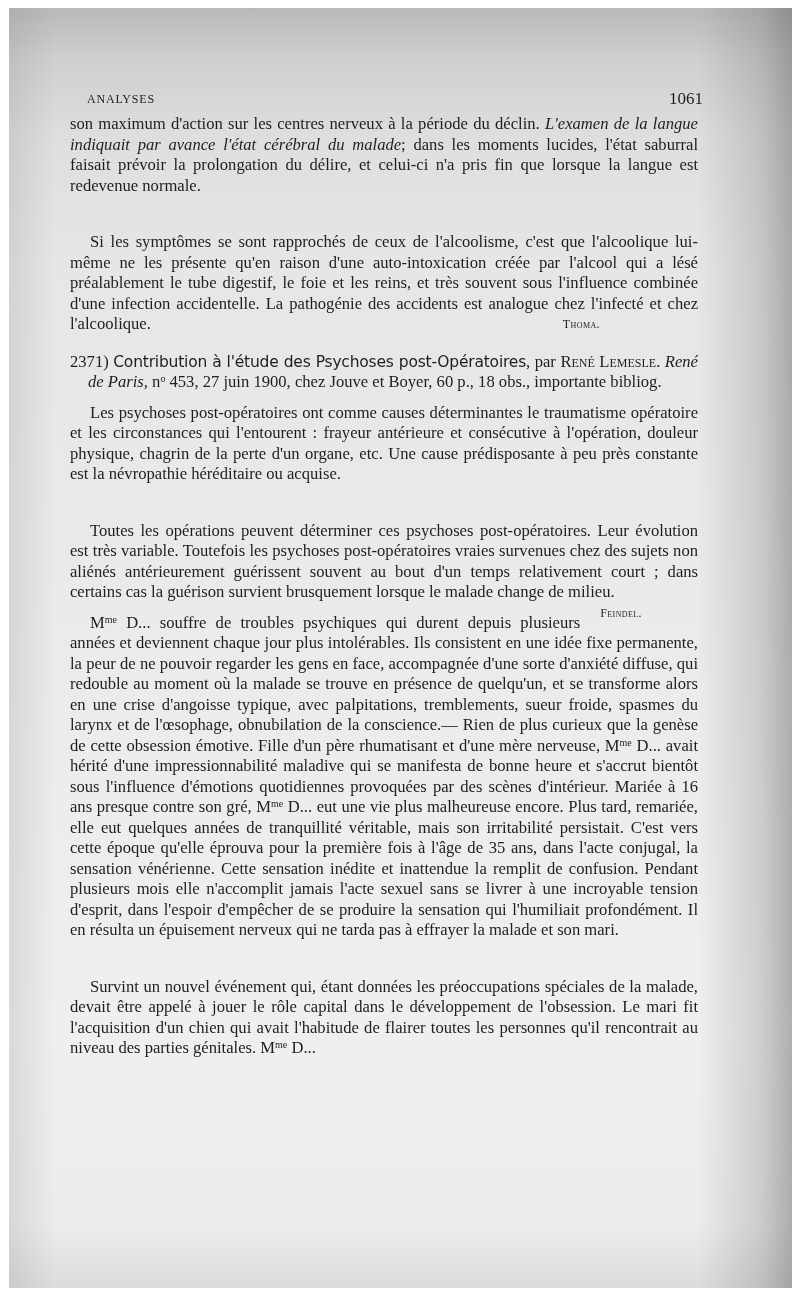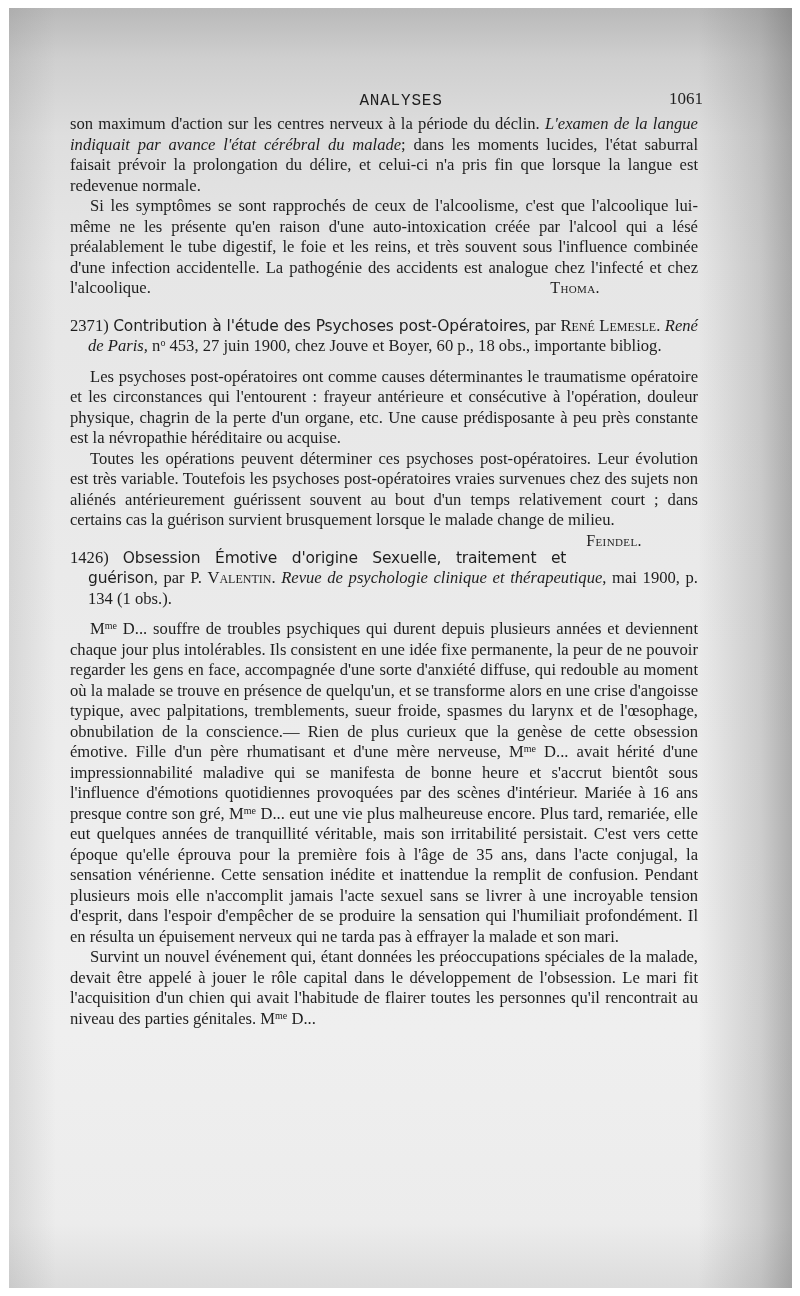--- a/index.html
+++ b/index.html
@@ -14,36 +14,36 @@
         linear-gradient(to bottom, #b9b9b9 0%, #cfcfcf 4%, #dedede 10%, #e6e6e6 20%, #ebebeb 50%, #efefef 80%, #ececec 95%, #dcdcdc 100%);
     }
     .page::before {
       content: ""; position: absolute; inset: 0;
       background: linear-gradient(to right, rgba(120,120,120,0.18) 0%, rgba(0,0,0,0) 6%);
     }
     .header {
       position: absolute; top: 84px; left: 78px; width: 628px; height: 20px;
     }
     .running-head {
-      position: absolute; left: 0; right: 0; text-align: center; top: 0;
-      font-size: 16px; letter-spacing: 0.8px; font-variant: small-caps; font-family: Liberation Mono, monospace;
+      position: absolute; left: 0; right: 0; top: 0;
+      font-size: 12px; letter-spacing: 0.8px; font-variant: small-caps;
     }
     .page-number {
       position: absolute; right: 12px; top: -3px; font-size: 17px;
     }
     .text {
       position: absolute; left: 70px; top: 114px; width: 628px;
       font-size: 16.6px; line-height: 20.5px; text-align: justify;
     }
     .text p { margin: 0; text-indent: 0; }
-    .text p.indent { text-indent: 20px; }
+    .text p.indent { text-indent: 20px; margin-top: 36px; }
     .text p.hang { padding-left: 18px; text-indent: -18px; }
     .entry { margin-top: 17px !important; }
     .signature {
-      float: right; font-variant: small-caps; font-size: 16px; margin-right: 98px; letter-spacing: 0.4px;
+      float: right; font-variant: small-caps; font-size: 12px; margin-right: 98px; letter-spacing: 0.4px;
     }
     .signature.sig2 { margin-right: 56px; }
     .bold { font-family: "DejaVu Sans", sans-serif; font-weight: normal; font-size: 15.5px; letter-spacing: -0.2px; }
     .sc { font-variant: small-caps; }
     .it { font-style: italic; }
     sup { font-size: 10px; vertical-align: 5px; line-height: 0; }
     .after-entry { margin-top: 10px !important; }
   </style>
 </head>
 <body>
@@ -56,16 +56,15 @@
 </div>
 
 <div class="text">
   <p><span>son maximum d'action sur les centres nerveux à la période du déclin. </span><span class="it">L'examen de la langue indiquait par avance l'état cérébral du malade</span><span>; dans les moments lucides, l'état saburral faisait prévoir la prolongation du délire, et celui-ci n'a pris fin que lorsque la langue est redevenue normale.</span></p>
   <p class="indent"><span>Si les symptômes se sont rapprochés de ceux de l'alcoolisme, c'est que l'alcoolique lui-même ne les présente qu'en raison d'une auto-intoxication créée par l'alcool qui a lésé préalablement le tube digestif, le foie et les reins, et très souvent sous l'influence combinée d'une infection accidentelle. La pathogénie des accidents est analogue chez l'infecté et chez l'alcoolique.</span><span class="signature">Thoma.</span></p>
 
   <p class="hang entry"><span>2371) </span><span class="bold">Contribution à l'étude des Psychoses post-Opératoires</span><span>, par </span><span class="sc">René Lemesle.</span><span class="it"> René de Paris,</span><span> n</span><sup>o</sup><span> 453, 27 juin 1900, chez Jouve et Boyer, 60 p., 18 obs., importante bibliog.</span></p>
   <p class="indent after-entry">Les psychoses post-opératoires ont comme causes déterminantes le traumatisme opératoire et les circonstances qui l'entourent : frayeur antérieure et consécutive à l'opération, douleur physique, chagrin de la perte d'un organe, etc. Une cause prédisposante à peu près constante est la névropathie héréditaire ou acquise.</p>
   <p class="indent"><span>Toutes les opérations peuvent déterminer ces psychoses post-opératoires. Leur évolution est très variable. Toutefois les psychoses post-opératoires vraies survenues chez des sujets non aliénés antérieurement guérissent souvent au bout d'un temps relativement court ; dans certains cas la guérison survient brusquement lorsque le malade change de milieu.</span><span class="signature sig2">Feindel.</span></p>
 
-  <p class="hang entry"><span>1426) </span><span class="bold">Obsession Émotive d'origine Sexuelle, traitement et guérison</span><span>, par P. </span><span class="sc">Valentin.</span><span class="it"> Revue de psychologie clinique et thérapeutique</span><span>, mai 1900, p. 134 (1 obs.).</span></p>
   <p class="indent after-entry"><span>M</span><sup>me</sup><span> D... souffre de troubles psychiques qui durent depuis plusieurs années et deviennent chaque jour plus intolérables. Ils consistent en une idée fixe permanente, la peur de ne pouvoir regarder les gens en face, accompagnée d'une sorte d'anxiété diffuse, qui redouble au moment où la malade se trouve en présence de quelqu'un, et se transforme alors en une crise d'angoisse typique, avec palpitations, tremblements, sueur froide, spasmes du larynx et de l'œsophage, obnubilation de la conscience.— Rien de plus curieux que la genèse de cette obsession émotive. Fille d'un père rhumatisant et d'une mère nerveuse, M</span><sup>me</sup><span> D... avait hérité d'une impressionnabilité maladive qui se manifesta de bonne heure et s'accrut bientôt sous l'influence d'émotions quotidiennes provoquées par des scènes d'intérieur. Mariée à 16 ans presque contre son gré, M</span><sup>me</sup><span> D... eut une vie plus malheureuse encore. Plus tard, remariée, elle eut quelques années de tranquillité véritable, mais son irritabilité persistait. C'est vers cette époque qu'elle éprouva pour la première fois à l'âge de 35 ans, dans l'acte conjugal, la sensation vénérienne. Cette sensation inédite et inattendue la remplit de confusion. Pendant plusieurs mois elle n'accomplit jamais l'acte sexuel sans se livrer à une incroyable tension d'esprit, dans l'espoir d'empêcher de se produire la sensation qui l'humiliait profondément. Il en résulta un épuisement nerveux qui ne tarda pas à effrayer la malade et son mari.</span></p>
   <p class="indent"><span>Survint un nouvel événement qui, étant données les préoccupations spéciales de la malade, devait être appelé à jouer le rôle capital dans le développement de l'obsession. Le mari fit l'acquisition d'un chien qui avait l'habitude de flairer toutes les personnes qu'il rencontrait au niveau des parties génitales. M</span><sup>me</sup><span> D...</span></p>
 </div>
 
 </body></html>

